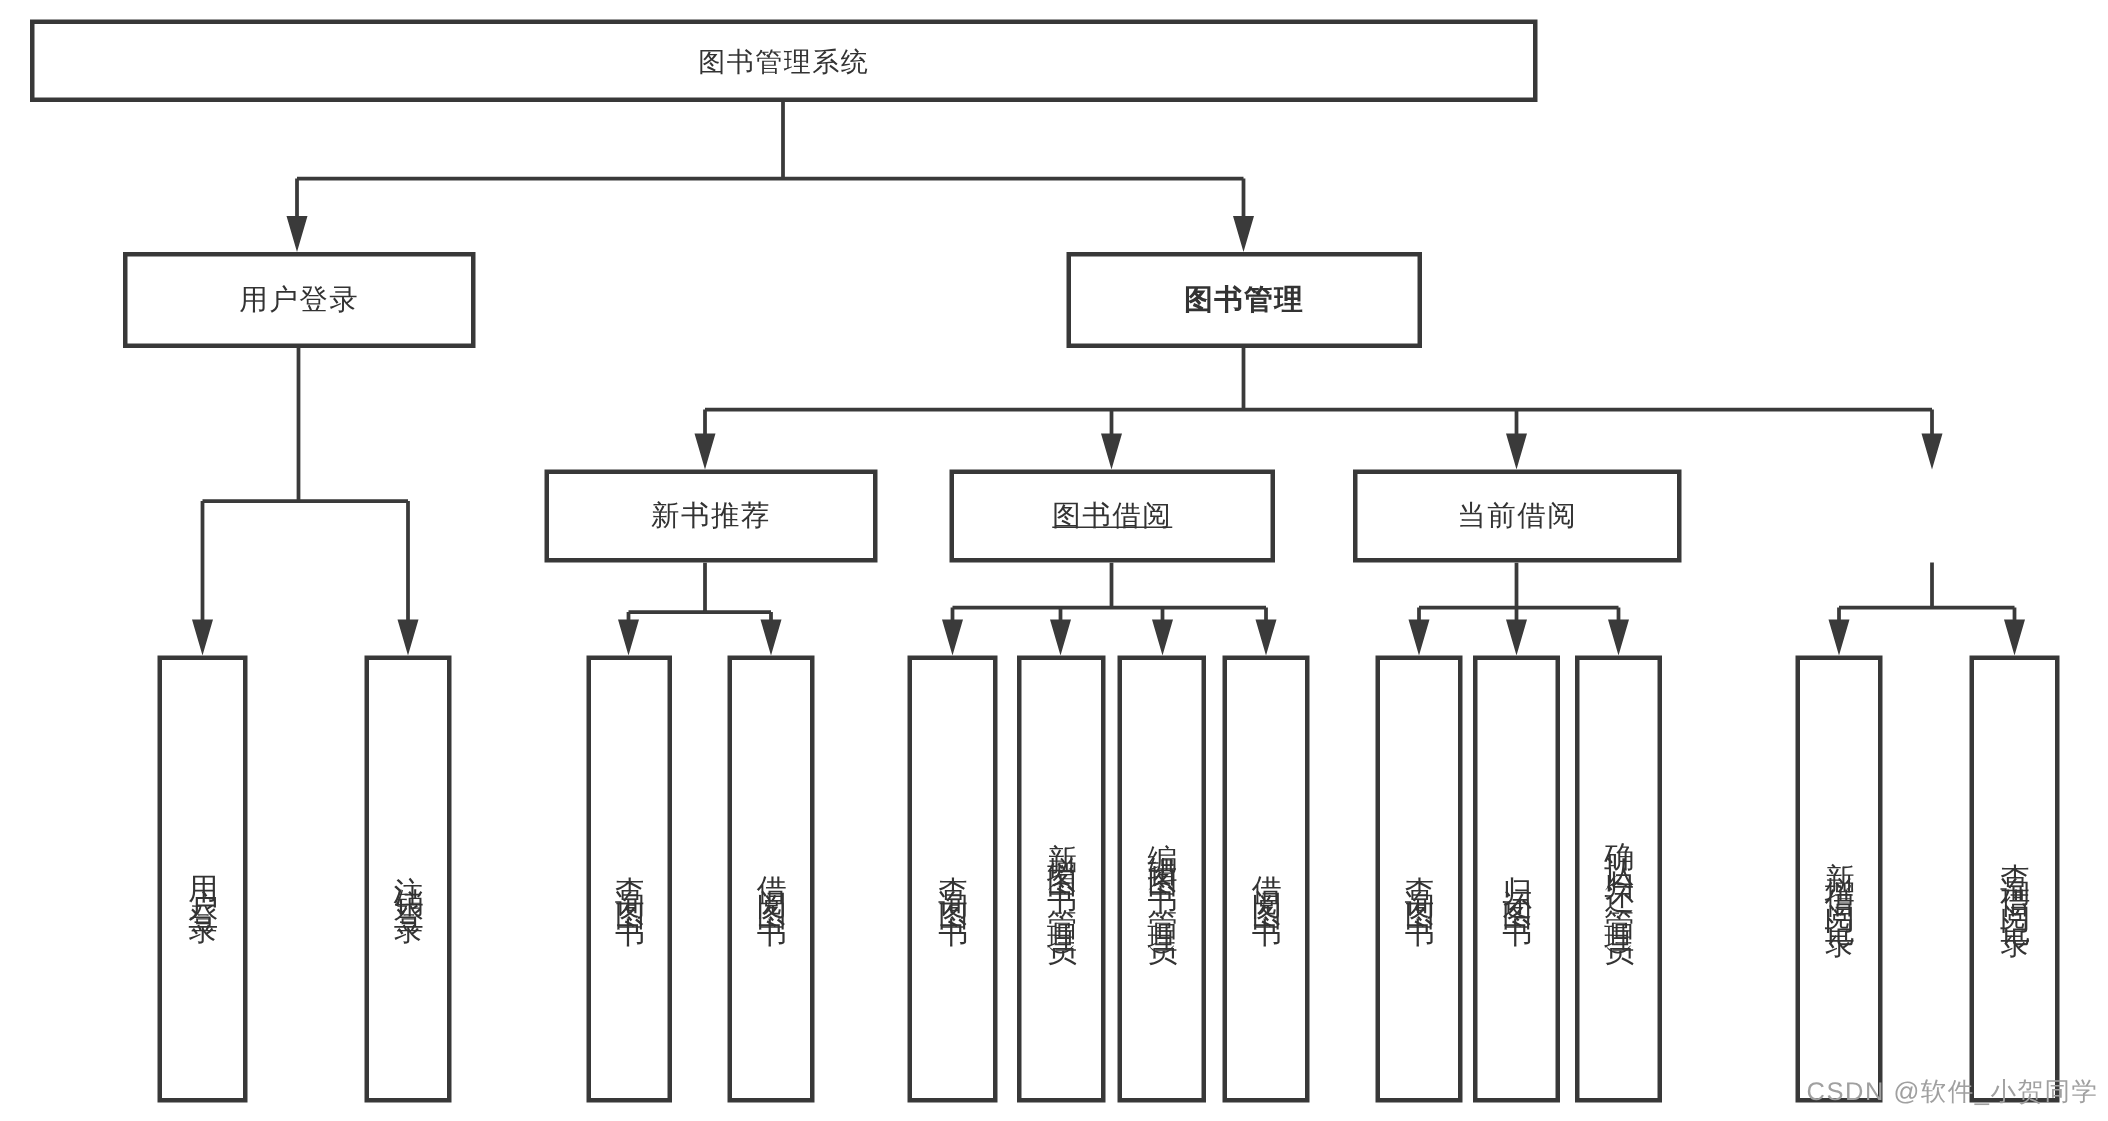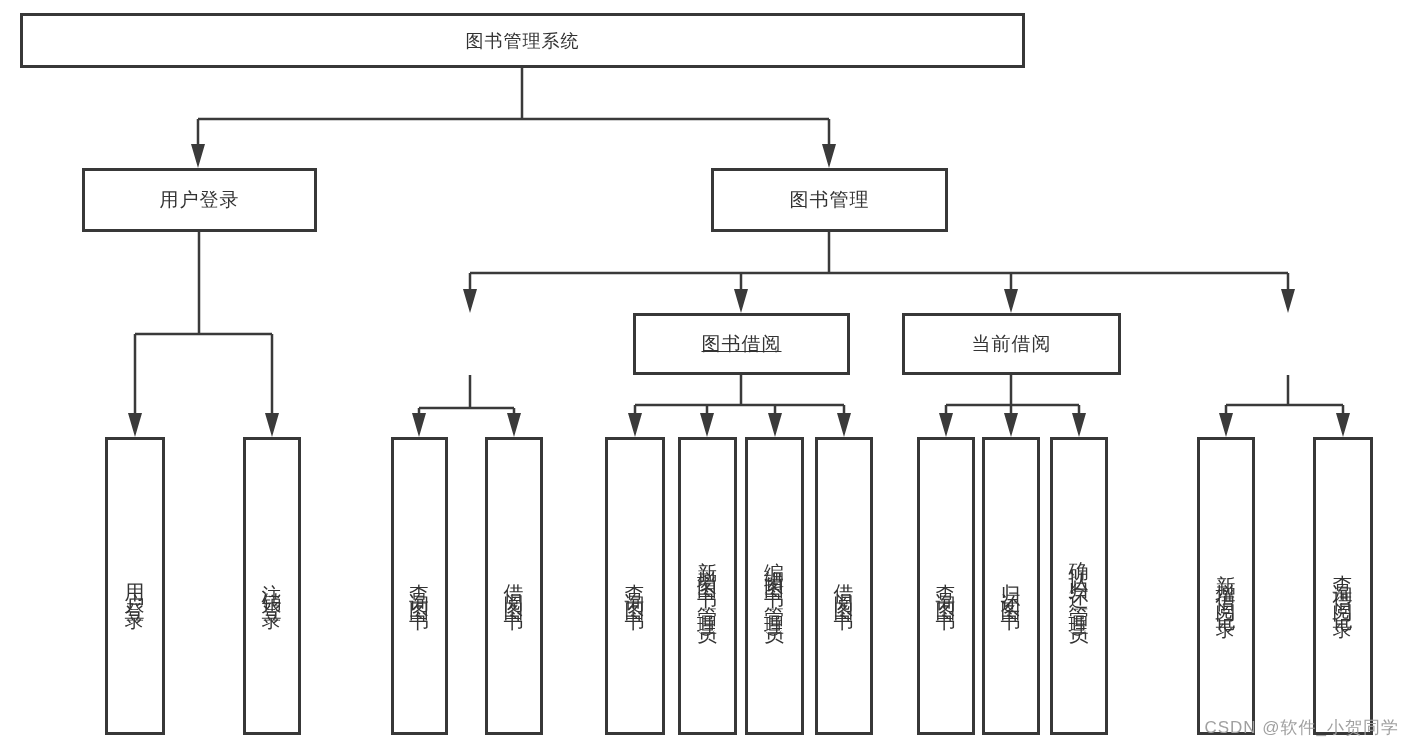--- a/index.html
+++ b/index.html
@@ -85,22 +85,23 @@
       M128 413 h14 l-7 24 z M265 413 h14 l-7 24 z
       M412 413 h14 l-7 24 z M507 413 h14 l-7 24 z
       M628 413 h14 l-7 24 z M700 413 h14 l-7 24 z M768 413 h14 l-7 24 z M837 413 h14 l-7 24 z
       M939 413 h14 l-7 24 z M1004 413 h14 l-7 24 z M1072 413 h14 l-7 24 z
       M1219 413 h14 l-7 24 z M1336 413 h14 l-7 24 z"></path>
   </svg>
 
   <div class="node h root" style="left:20px; top:13px; width:1005px; height:55px;">图书管理系统</div>
 
   <div class="node h" style="left:82px; top:168px; width:235px; height:64px;">用户登录</div>
-  <div class="node h" style="left:711px; top:168px; width:237px; height:64px;">图书管理</div>
+  <div class="node h" style="left:711px; top:168px; width:237px; height:64px;font-weight:bold;">图书管理</div>
 
+  <div class="node h" style="left:363px; top:313px; width:222px; height:62px;">新书推荐</div>
   <div class="node h" style="left:633px; top:313px; width:217px; height:62px;text-decoration:underline;">图书借阅</div>
   <div class="node h" style="left:902px; top:313px; width:219px; height:62px;">当前借阅</div>
 
   <div class="node leaf" style="left:105px; width:60px;">用户登录</div>
   <div class="node leaf" style="left:243px; width:58px;">注销登录</div>
 
   <div class="node leaf" style="left:391px; width:57px;">查询图书</div>
   <div class="node leaf" style="left:485px; width:58px;">借阅图书</div>
 
   <div class="node leaf" style="left:605px; width:60px;">查询图书</div>

